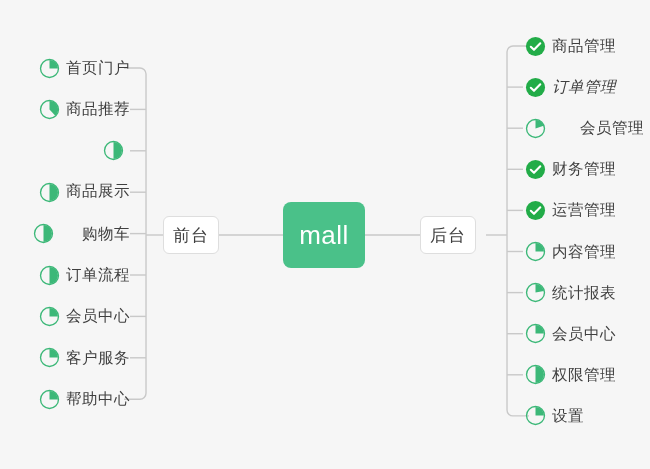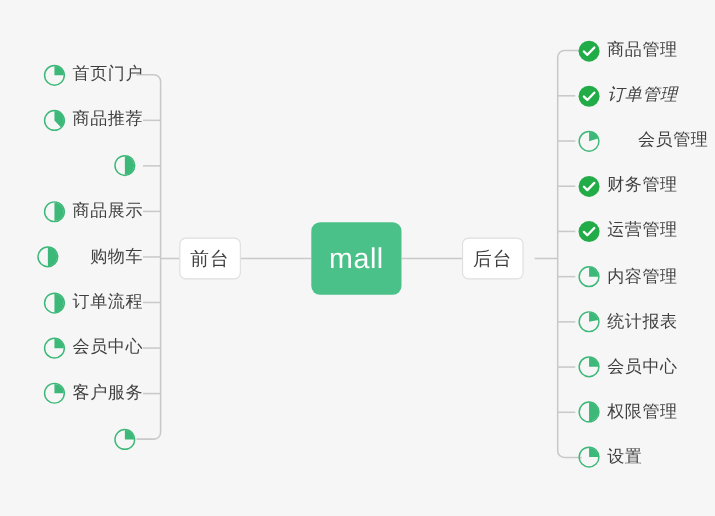--- a/index.html
+++ b/index.html
@@ -161,20 +161,21 @@
             <circle cx="11" cy="11" r="9.4" fill="none" stroke="#3cb878" stroke-width="1.4"></circle>
             <path d="M 11 11 L 11 2.0999999999999996 A 8.9 8.9 0 0 1 19.9 11 Z" fill="#3cb878"></path>
           </svg></span>
         <span class="label">客户服务</span>
       </div>
       <div class="item left-item" style="top: 386.2px;">
         <span class="icon"><svg viewBox="0 0 22 22" width="21" height="21">
             <circle cx="11" cy="11" r="9.4" fill="none" stroke="#3cb878" stroke-width="1.4"></circle>
             <path d="M 11 11 L 11 2.0999999999999996 A 8.9 8.9 0 0 1 19.9 11 Z" fill="#3cb878"></path>
           </svg></span>
+        <span class="label">帮助中心</span>
       </div>
     </div>
   <div id="back-items-host">
       <div class="item right-item" style="top: 33px;">
         <span class="icon"><svg viewBox="0 0 22 22" width="21" height="21">
             <circle cx="11" cy="11" r="10" fill="#22ac48"></circle>
             <path d="M6.1 11.3 L9.4 14.5 L16.0 7.6" fill="none" stroke="#ffffff" stroke-width="2.2" stroke-linecap="round" stroke-linejoin="round"></path>
           </svg></span>
         <span class="label">商品管理</span>
       </div>

